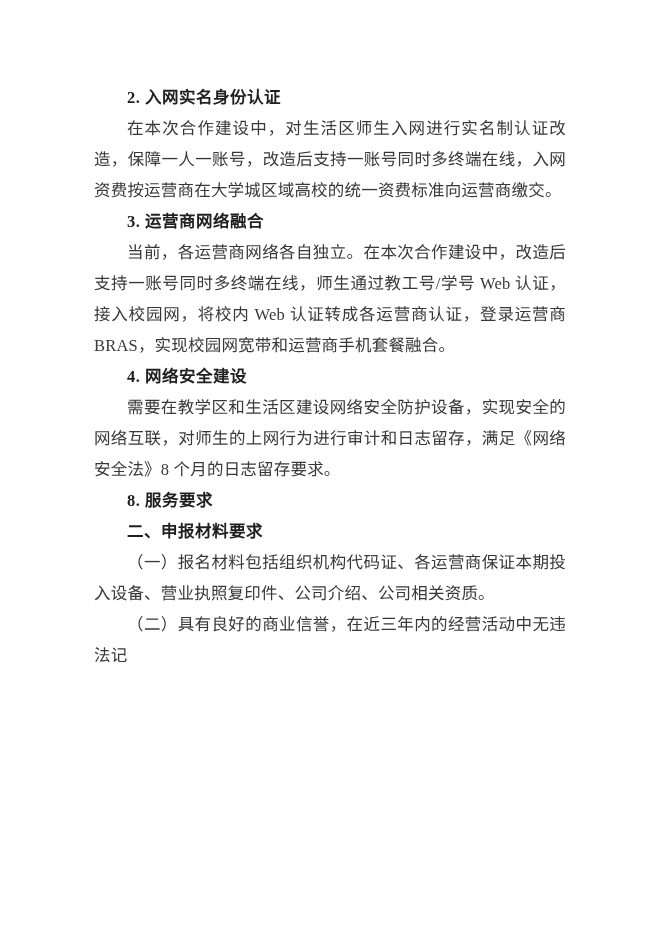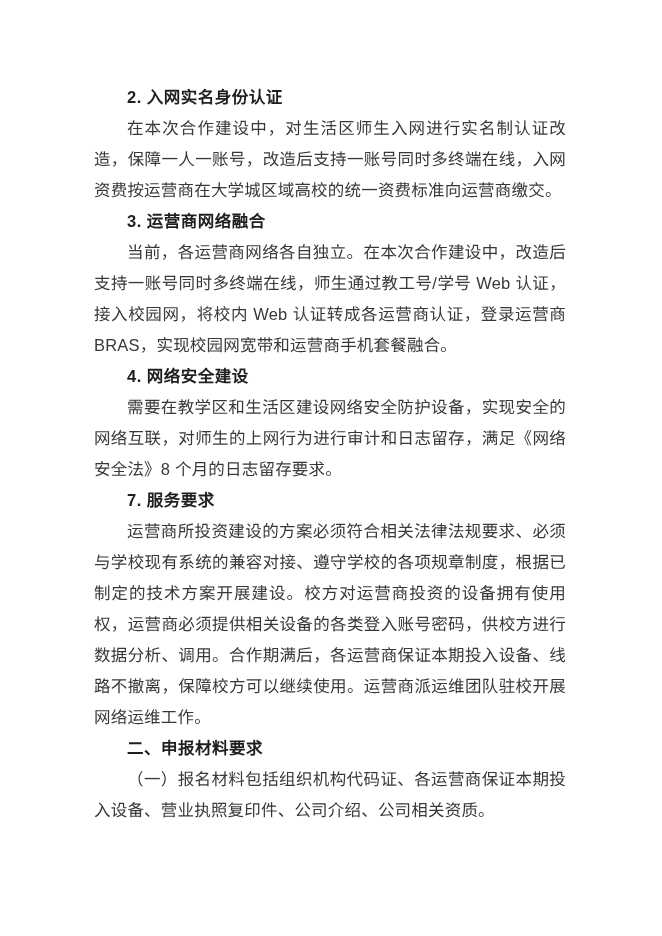--- a/index.html
+++ b/index.html
@@ -10,21 +10,21 @@
   }
   .page {
     position: relative;
     width: 662px;
     height: 936px;
     margin: 0 auto;
     background: #ffffff;
     box-sizing: border-box;
     padding: 82px 96px 0 94px;
     overflow: hidden;
-    font-family: Liberation Sans, sans-serif;
+    font-family: Liberation Serif, serif;
     font-size: 16.5px;
     line-height: 31px;
     color: #383838;
     text-align: justify;
     text-justify: inter-character;
   }
   .doc-heading {
     margin: 0;
     padding: 0;
     text-indent: 2em;
@@ -50,22 +50,22 @@
   <p class="doc-paragraph">在本次合作建设中，对生活区师生入网进行实名制认证改造，保障一人一账号，改造后支持一账号同时多终端在线，入网资费按运营商在大学城区域高校的统一资费标准向运营商缴交。</p>
 
   <h3 class="doc-heading">3. 运营商网络融合</h3>
 
   <p class="doc-paragraph">当前，各运营商网络各自独立。在本次合作建设中，改造后支持一账号同时多终端在线，师生通过教工号/学号 Web 认证，接入校园网，将校内 Web 认证转成各运营商认证，登录运营商 BRAS，实现校园网宽带和运营商手机套餐融合。</p>
 
   <h3 class="doc-heading">4. 网络安全建设</h3>
 
   <p class="doc-paragraph">需要在教学区和生活区建设网络安全防护设备，实现安全的网络互联，对师生的上网行为进行审计和日志留存，满足《网络安全法》8 个月的日志留存要求。</p>
 
-  <h3 class="doc-heading">7. 服务要求</h3>
+  <h3 class="doc-heading">8. 服务要求</h3>
 
-  <p class="doc-paragraph">运营商所投资建设的方案必须符合相关法律法规要求、必须与学校现有系统的兼容对接、遵守学校的各项规章制度，根据已制定的技术方案开展建设。校方对运营商投资的设备拥有使用权，运营商必须提供相关设备的各类登入账号密码，供校方进行数据分析、调用。合作期满后，各运营商保证本期投入设备、线路不撤离，保障校方可以继续使用。运营商派运维团队驻校开展网络运维工作。</p>
 
   <h3 class="doc-heading">二、申报材料要求</h3>
 
   <p class="doc-paragraph">（一）报名材料包括组织机构代码证、各运营商保证本期投入设备、营业执照复印件、公司介绍、公司相关资质。</p>
 
+  <p class="doc-paragraph">（二）具有良好的商业信誉，在近三年内的经营活动中无违法记</p>
 
 </div>
 
 </body></html>

